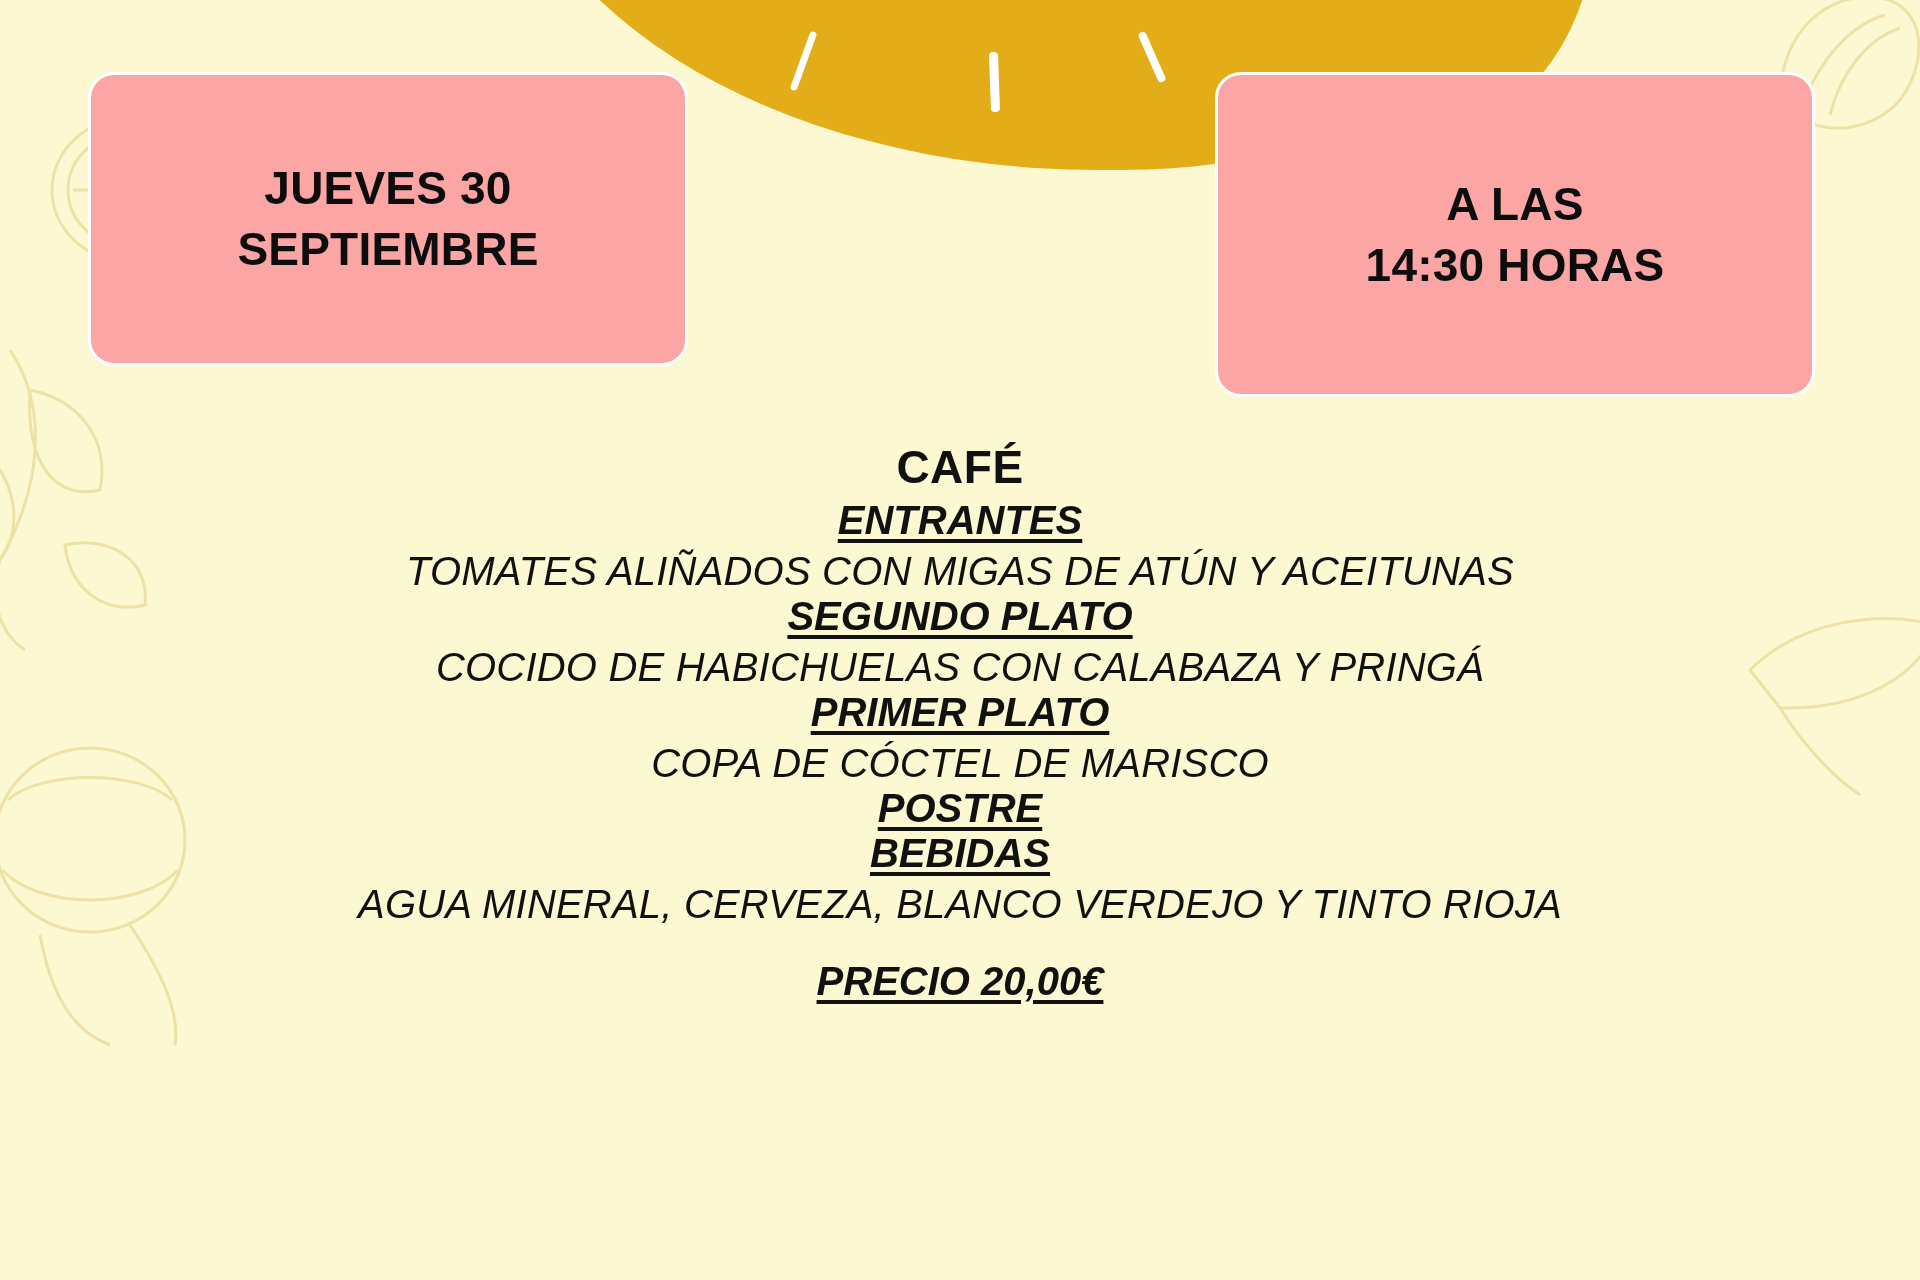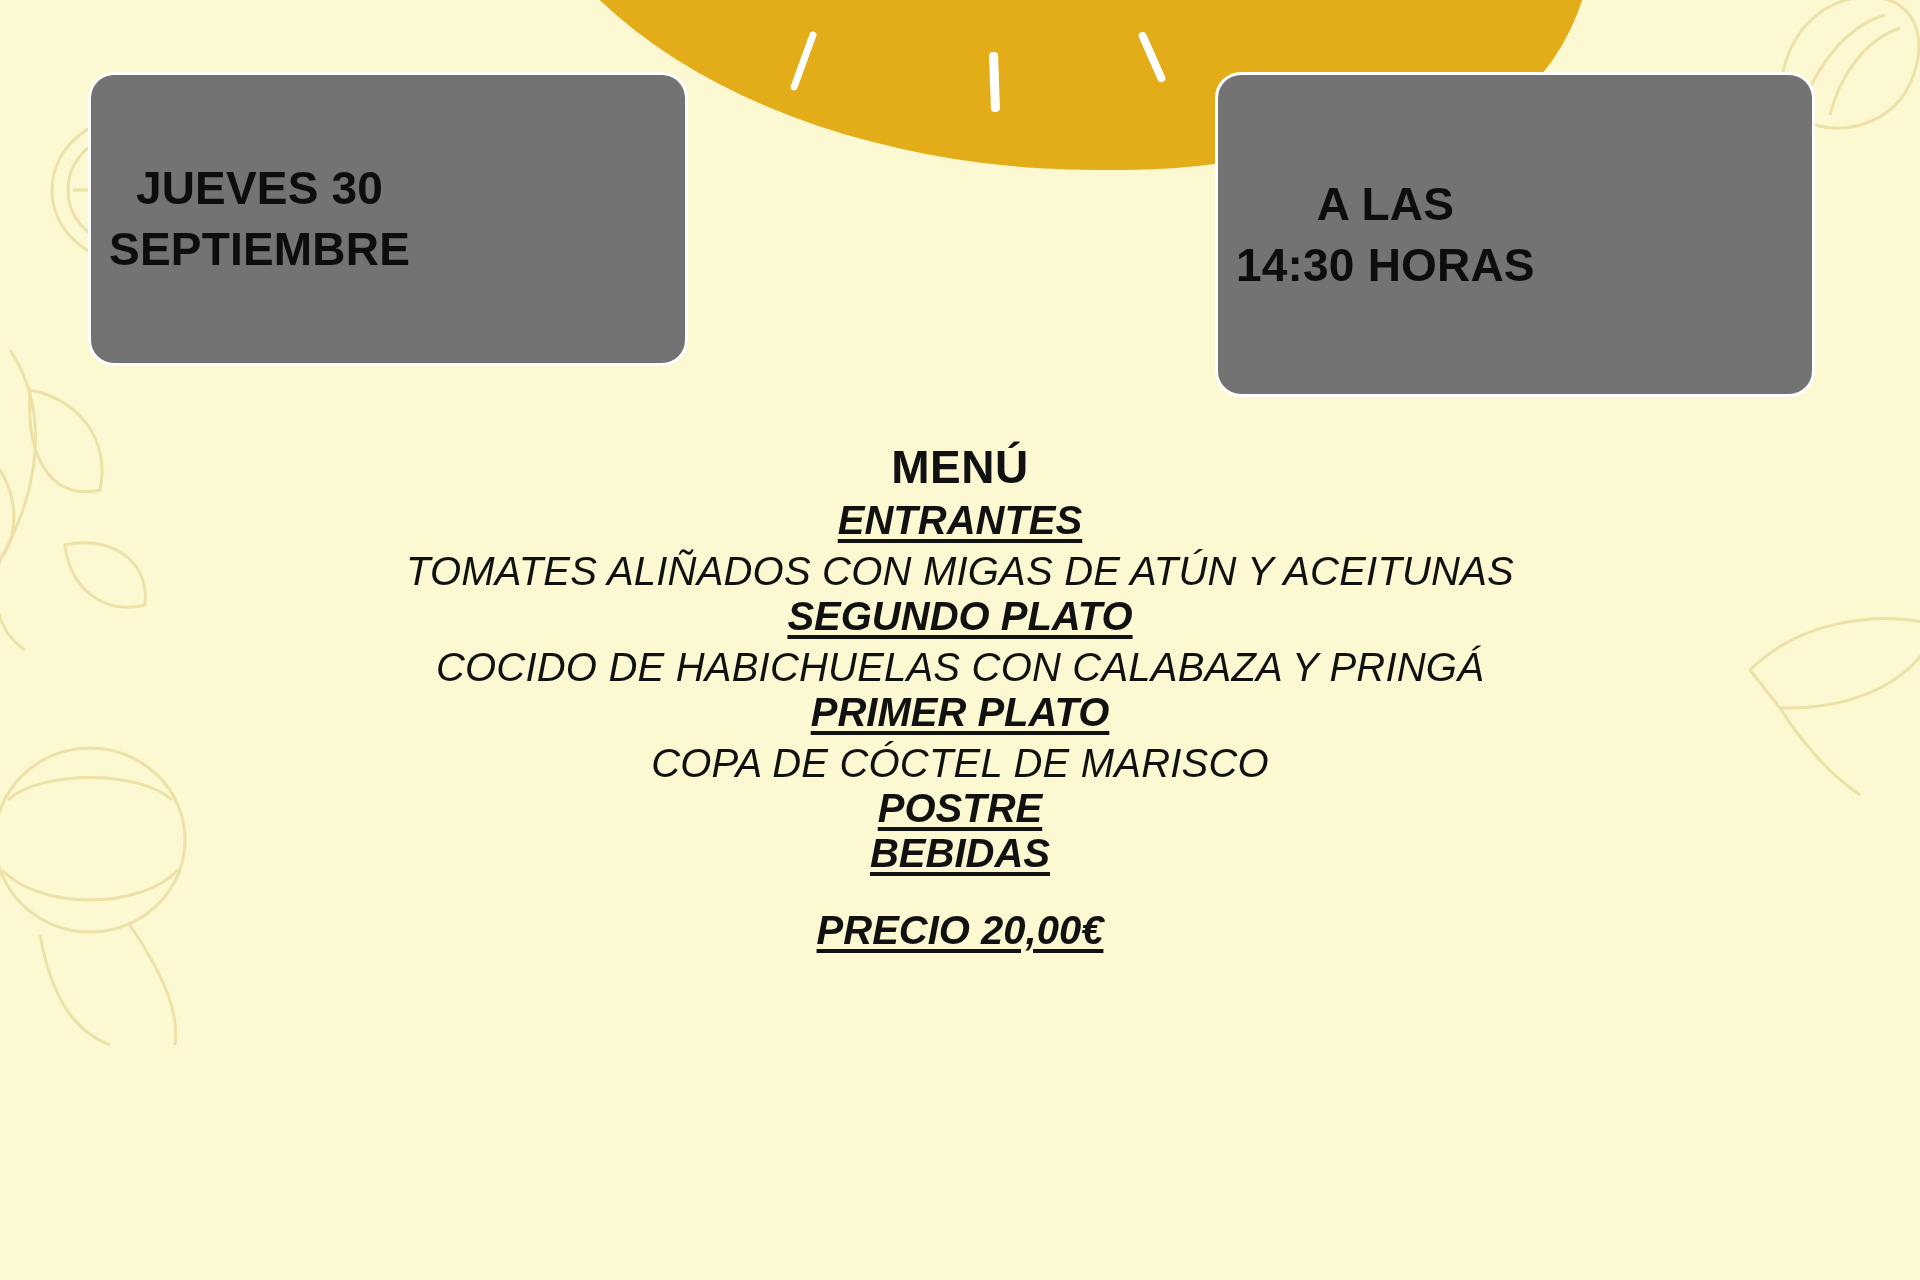--- a/index.html
+++ b/index.html
@@ -71,26 +71,26 @@
   }
   .outline.lemon-left  { left: 40px;  top: 80px; }
   .outline.herb-left   { left: -30px; top: 330px; }
   .outline.bowl-left   { left: -20px; top: 720px; }
   .outline.shell-right { left: 1760px; top: -20px; }
   .outline.knife-right { left: 1740px; top: 590px; }
 
   
   .card {
     position: absolute;
-    background: #737373;
+    background: #fca5a5;
     border: 3px solid #ffffff;
     border-radius: 26px;
     display: flex;
     align-items: center;
-    justify-content: flex-start;
+    justify-content: center;
     text-align: center;
     box-sizing: border-box;
     padding: 10px 18px;
   }
   .card-text {
     font-weight: bold;
     font-size: 46px;
     line-height: 1.32;
     color: #0d0d0d;
     letter-spacing: .2px;
@@ -196,35 +196,36 @@
   <div class="card-text">JUEVES 30
 SEPTIEMBRE</div>
 </div>
 
 <div class="card" id="card-time">
   <div class="card-text">A LAS
 14:30 HORAS</div>
 </div>
 
 <div class="menu">
-  <div class="menu-title">MENÚ</div>
+  <div class="menu-title">CAFÉ</div>
 
   <div>
     <div class="section-head">ENTRANTES</div>
     <div class="section-body">TOMATES ALIÑADOS CON MIGAS DE ATÚN Y ACEITUNAS</div>
   </div>
   <div>
     <div class="section-head">SEGUNDO PLATO</div>
     <div class="section-body">COCIDO DE HABICHUELAS CON CALABAZA Y PRINGÁ</div>
   </div>
   <div>
     <div class="section-head">PRIMER PLATO</div>
     <div class="section-body">COPA DE CÓCTEL DE MARISCO</div>
   </div>
   <div>
     <div class="section-head">POSTRE</div>
   </div>
   <div>
     <div class="section-head">BEBIDAS</div>
+    <div class="section-body">AGUA MINERAL, CERVEZA, BLANCO VERDEJO Y TINTO RIOJA</div>
   </div>
 
   <div class="price">PRECIO 20,00€</div>
 </div>
 
 </body></html>

